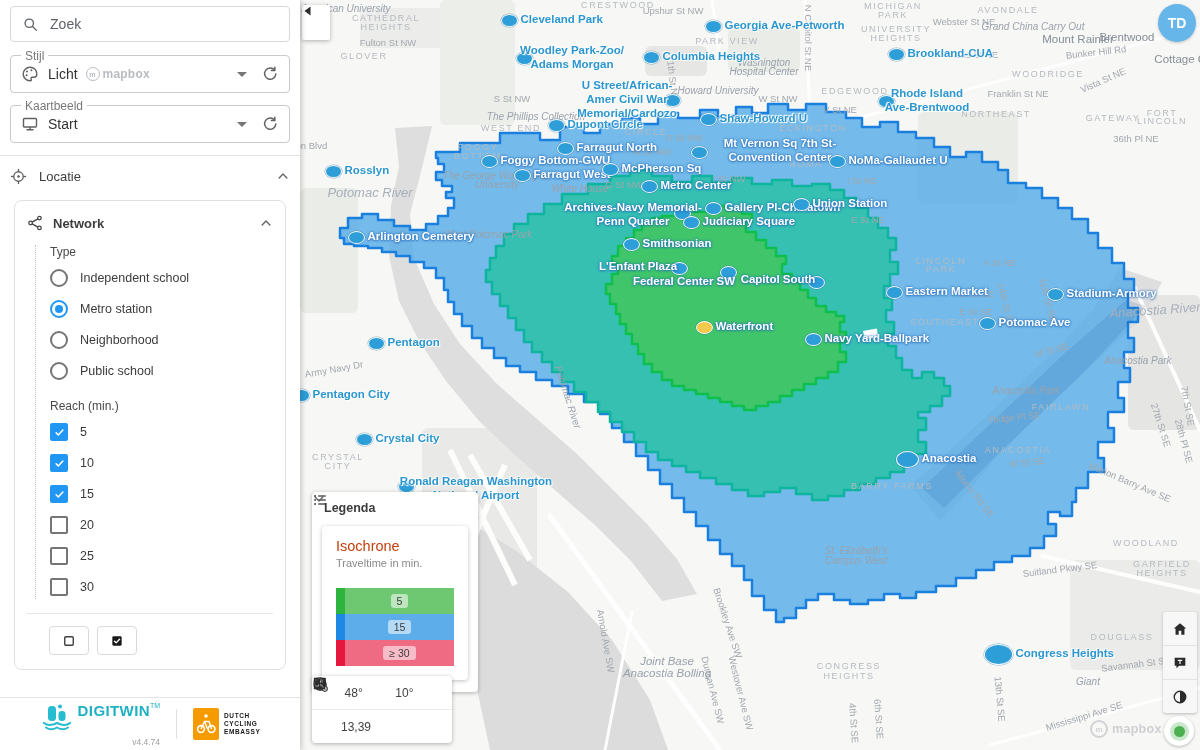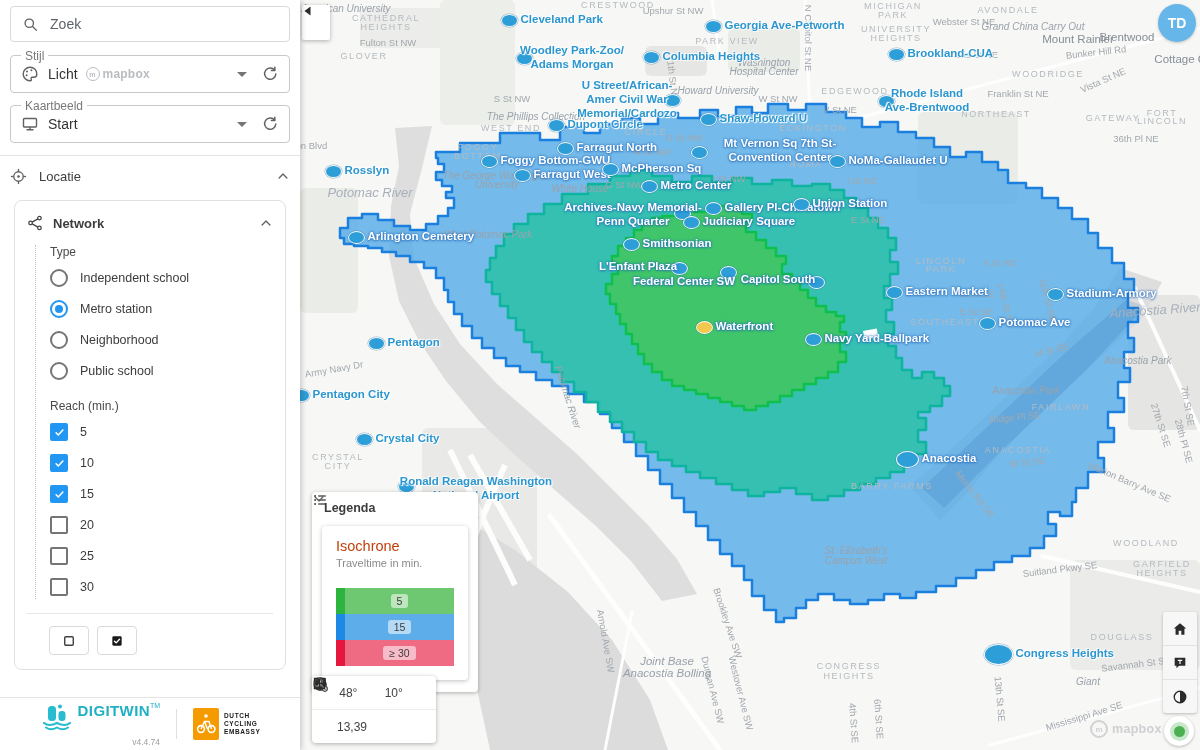--- a/index.html
+++ b/index.html
@@ -73,21 +73,21 @@
   #legend{left:12px;top:492px;width:166px;padding-bottom:12px;}
   .legend-head{display:flex;align-items:center;gap:10px;height:32px;padding:0 12px;}
   .legend-head .ltitle{font-size:12.5px;font-weight:bold;color:#3c3c3c;flex:1;}
   .legend-card{margin:2px 10px 0 10px;background:#fff;border-radius:4px;box-shadow:0 1px 4px rgba(0,0,0,.25);padding:12px 14px 14px 14px;}
   .legend-card .ltitle2{font-size:14.5px;color:#c2410c;}
   .legend-card .lsub{font-size:11px;color:#8a8a8a;margin:3px 0 19px 0;}
   .lrow{height:26px;display:flex;align-items:center;position:relative;}
   .lrow .edge{width:9px;height:26px;flex:0 0 auto;}
   .lrow .fillp{flex:1;height:26px;display:flex;align-items:center;justify-content:center;}
   .lchip{background:rgba(255,255,255,.55);border-radius:3px;padding:1px 6px;font-size:10.5px;color:#3c3c3c;}
-  #ctrl{left:12px;top:676px;width:124px;}
+  #ctrl{left:12px;top:676px;width:140px;}
   .ctrl-row{height:33px;display:flex;align-items:center;padding:0 10px;gap:4px;}
   .ctrl-row + .ctrl-row{border-top:1px solid #ececec;}
   .ctrl-val{font-size:12px;color:#424242;margin-right:6px;}
   .ctrl-ico{display:flex;align-items:center;justify-content:center;width:22px;height:22px;cursor:pointer;}
   #right-tools{position:absolute;right:3px;top:612px;width:34px;background:#f7f7f7;border-radius:3px;box-shadow:0 1px 3px rgba(0,0,0,.25);z-index:6;}
   .rtool{width:34px;height:33px;display:flex;align-items:center;justify-content:center;cursor:pointer;}
   .rtool + .rtool{border-top:1px solid #e3e3e3;}
   #live-btn{position:absolute;right:6px;top:716px;width:30px;height:30px;border-radius:50%;background:#fff;z-index:6;box-shadow:0 1px 3px rgba(0,0,0,.25);
             display:flex;align-items:center;justify-content:center;cursor:pointer;}
   #live-btn .gdot{width:11px;height:11px;border-radius:50%;background:#4CAF50;box-shadow:0 0 0 4px rgba(76,175,80,.30);}

